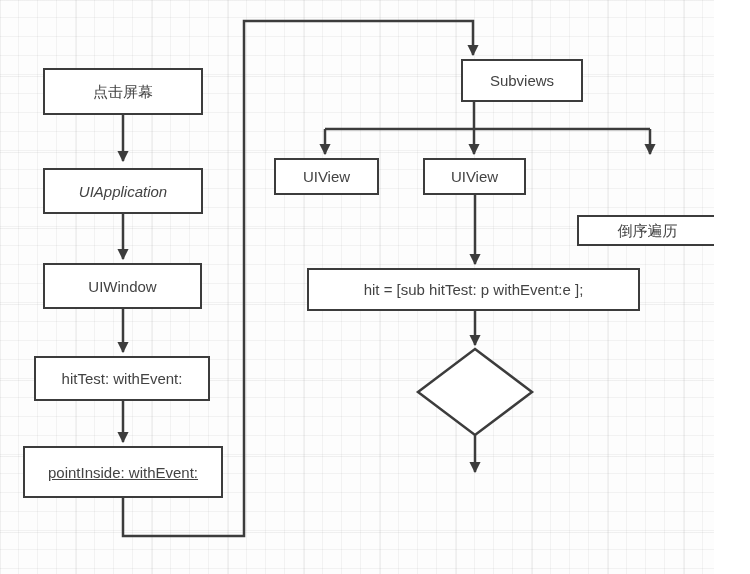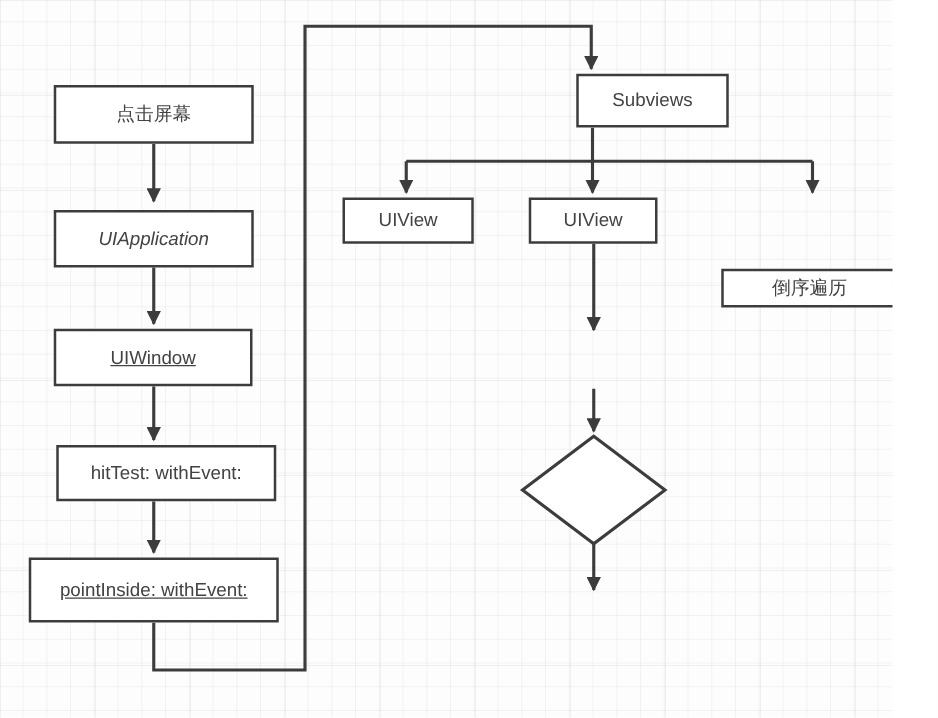--- a/index.html
+++ b/index.html
@@ -84,31 +84,32 @@
     <path class="edge" marker-end="url(#arrow)" d="M475,311 L475,345"></path>
     <path class="edge" marker-end="url(#arrow)" d="M475,434 L475,472"></path>
 
     <polygon class="shape" points="475,349 532,392 475,435 418,392"></polygon>
   </svg>
 
   <div class="node" style="left:43px; top:68px; width:160px; height:47px;">点击屏幕</div>
 
   <div class="node" style="left:43px; top:168px; width:160px; height:46px;font-style:italic;">UIApplication</div>
 
-  <div class="node" style="left:43px; top:263px; width:159px; height:46px;text-decoration:underline;">UIWindow</div>
+  <div class="node" style="left:43px; top:263px; width:159px; height:46px;">UIWindow</div>
 
-  <div class="node" style="left:45px; top:356px; width:176px; height:45px;">hitTest: withEvent:</div>
+  <div class="node" style="left:34px; top:356px; width:176px; height:45px;">hitTest: withEvent:</div>
 
   <div class="node" style="left:23px; top:446px; width:200px; height:52px;text-decoration:underline;">pointInside: withEvent:</div>
 
   <div class="node" style="left:413px; top:59px; width:122px; height:43px;margin-left:48px;">Subviews</div>
 
   <div class="node" style="left:274px; top:158px; width:105px; height:37px;">UIView</div>
 
   <div class="node" style="left:423px; top:158px; width:103px; height:37px;">UIView</div>
 
 
   <div class="node" style="left:577px; top:215px; width:141px; height:31px;">倒序遍历</div>
 
+  <div class="node" style="left:307px; top:268px; width:333px; height:43px;">hit = [sub hitTest: p withEvent:e ];</div>
 
 
 
 </div>
 
 </body></html>

